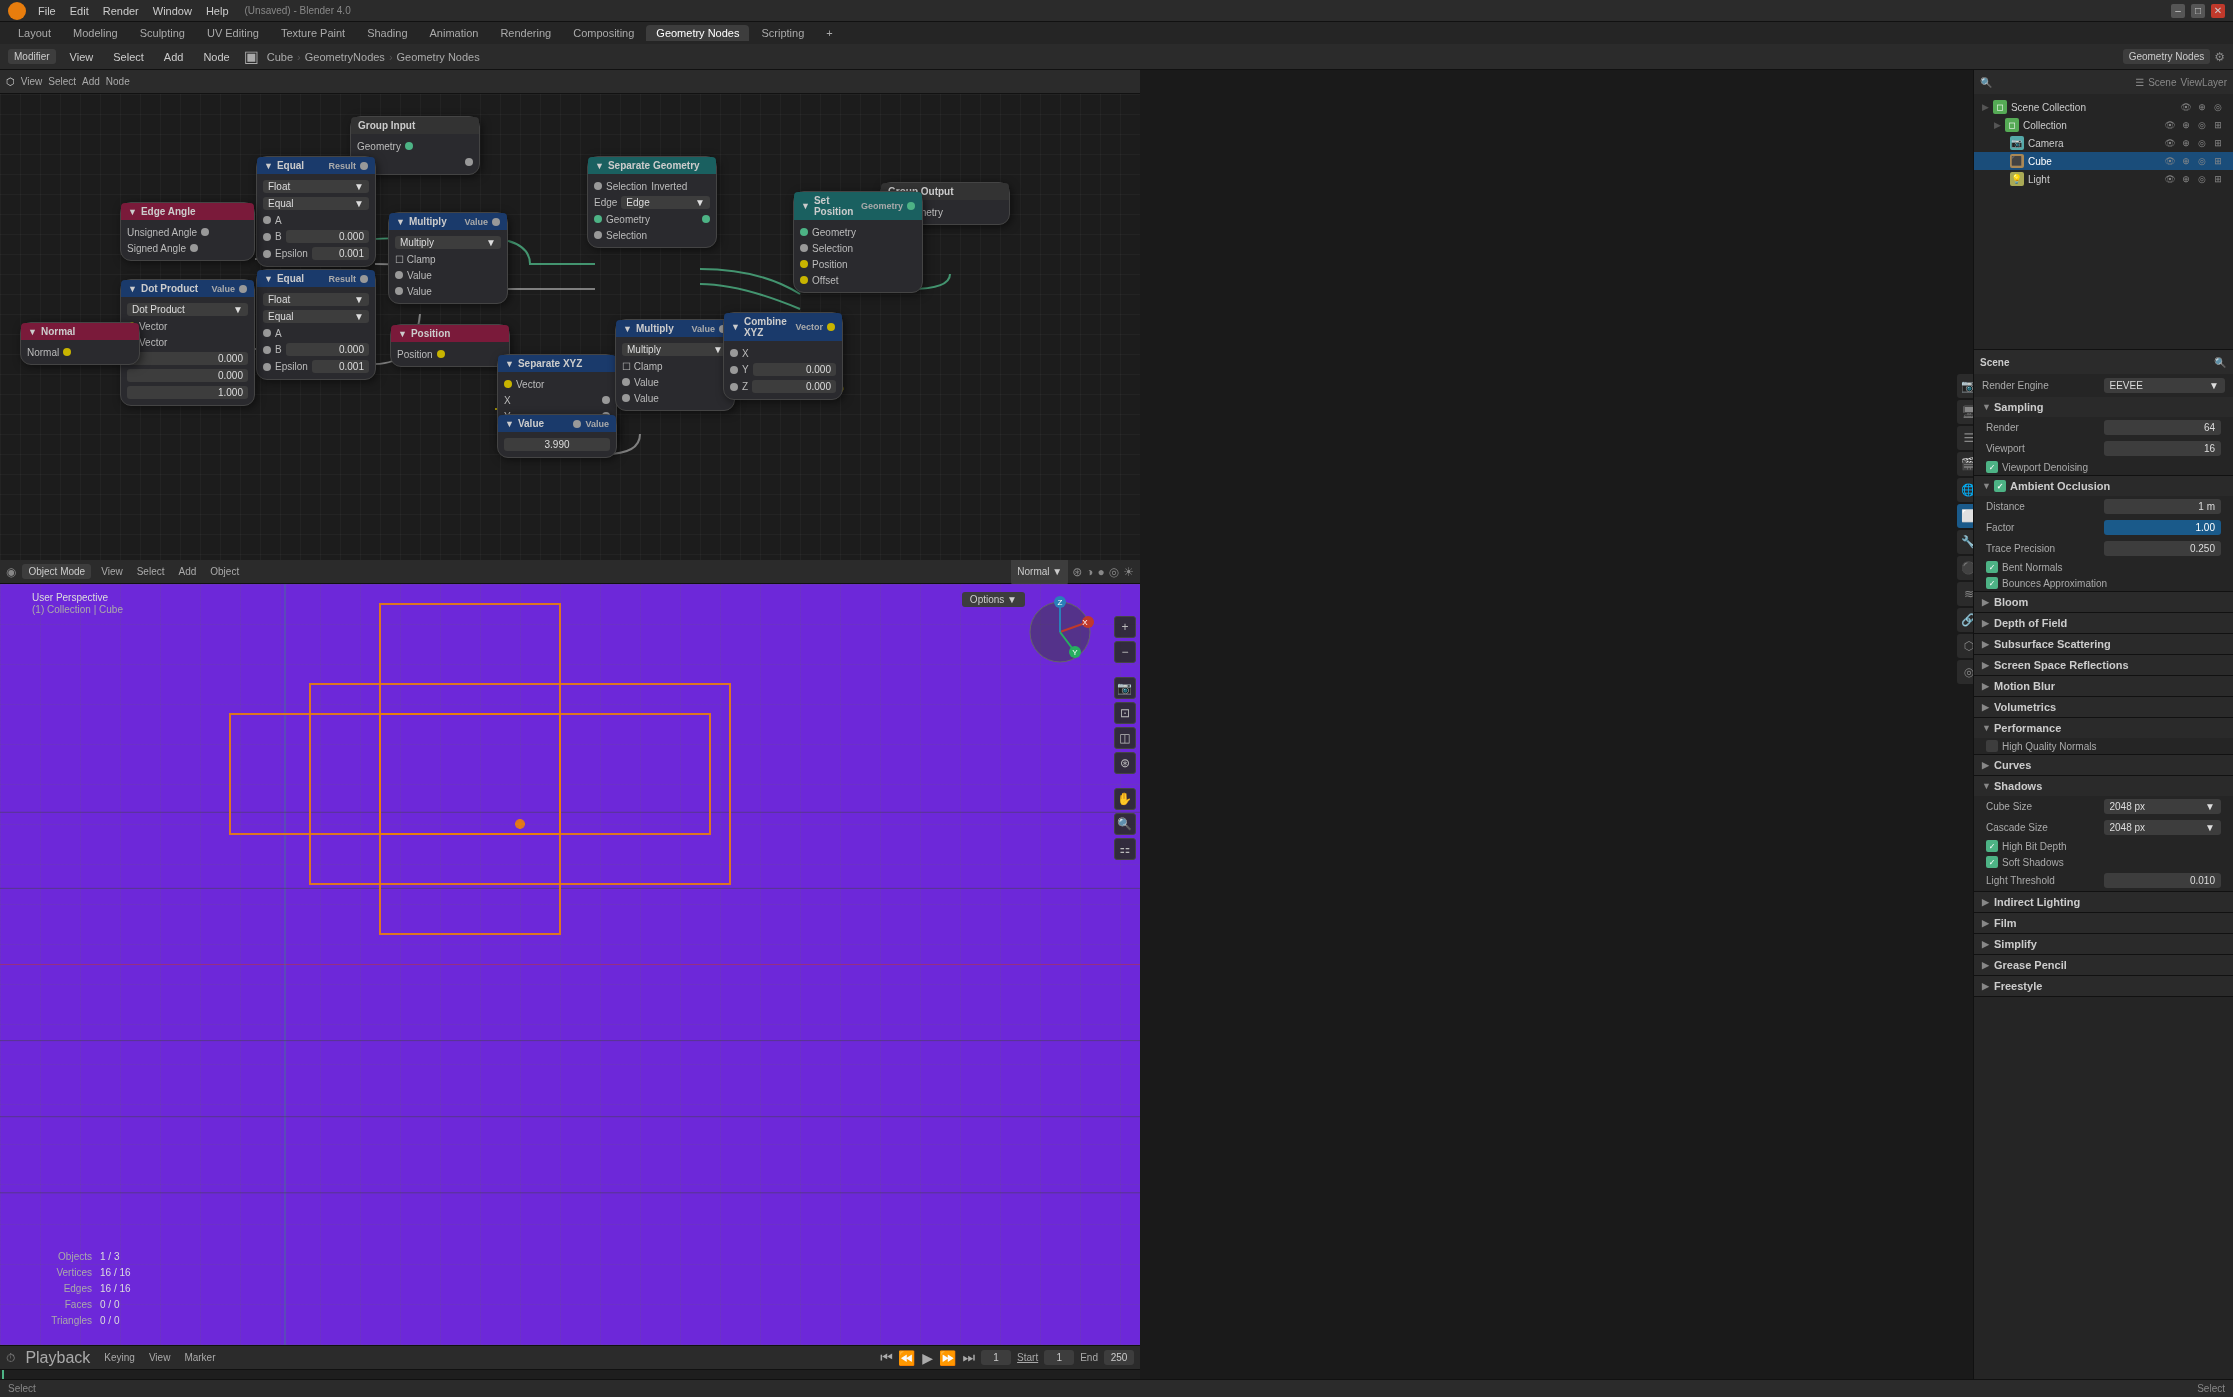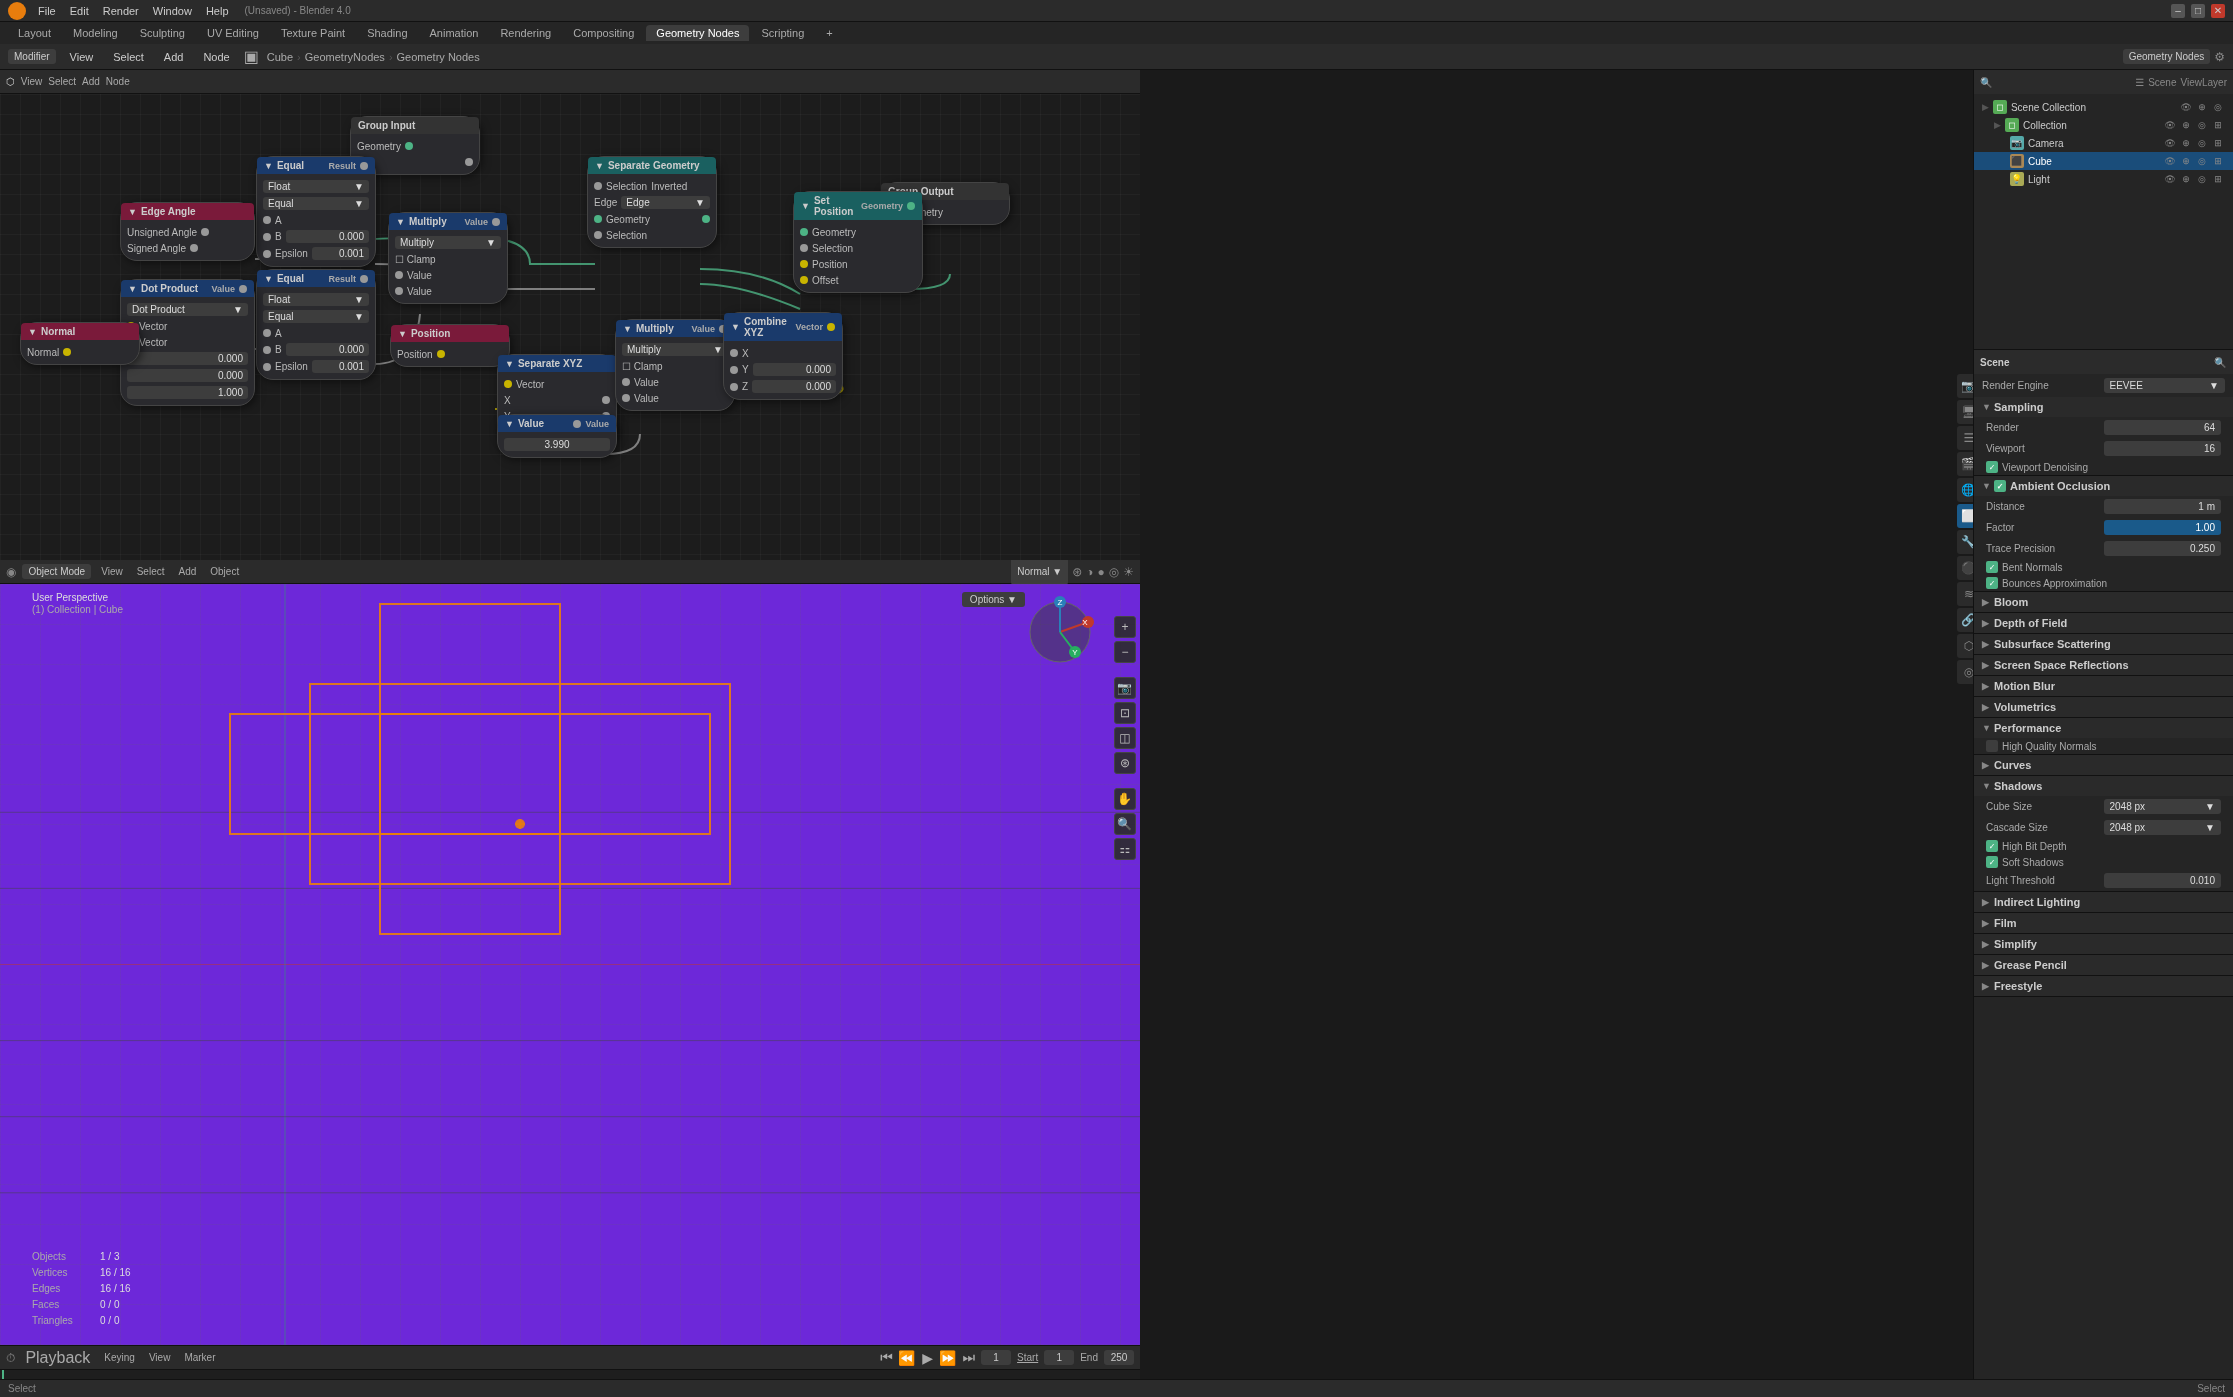--- a/index.html
+++ b/index.html
@@ -138,21 +138,21 @@
       background: #1c1c1c;
       background-image: 
         linear-gradient(rgba(255,255,255,0.03) 1px, transparent 1px),
         linear-gradient(90deg, rgba(255,255,255,0.03) 1px, transparent 1px);
       background-size: 20px 20px;
     }
 
     
     .node {
       position: absolute;
-      border-radius: 17px;
+      border-radius: 11px;
       min-width: 120px;
       font-size: 10px;
       background: #2a2a2e;
       border: 1px solid #444;
       box-shadow: 2px 2px 8px rgba(0,0,0,0.5);
     }
     .node-header {
       padding: 3px 7px;
       border-radius: 4px 4px 0 0;
       font-size: 10px;
@@ -427,21 +427,21 @@
     
     .viewport-stats {
       position: absolute;
       top: 32px; left: 32px;
       font-size: 10px;
       color: #aaa;
       line-height: 1.6;
       pointer-events: none;
     }
     .stat-row { display: flex; gap: 8px; }
-    .stat-label { color: #aaa; width: 60px; }
+    .stat-label { color: #aaa; width: 60px; text-align: right; }
     .stat-value { color: #ddd; }
 
     
     .viewport-right-tools {
       position: absolute;
       right: 4px;
       top: 32px;
       display: flex;
       flex-direction: column;
       gap: 3px;

